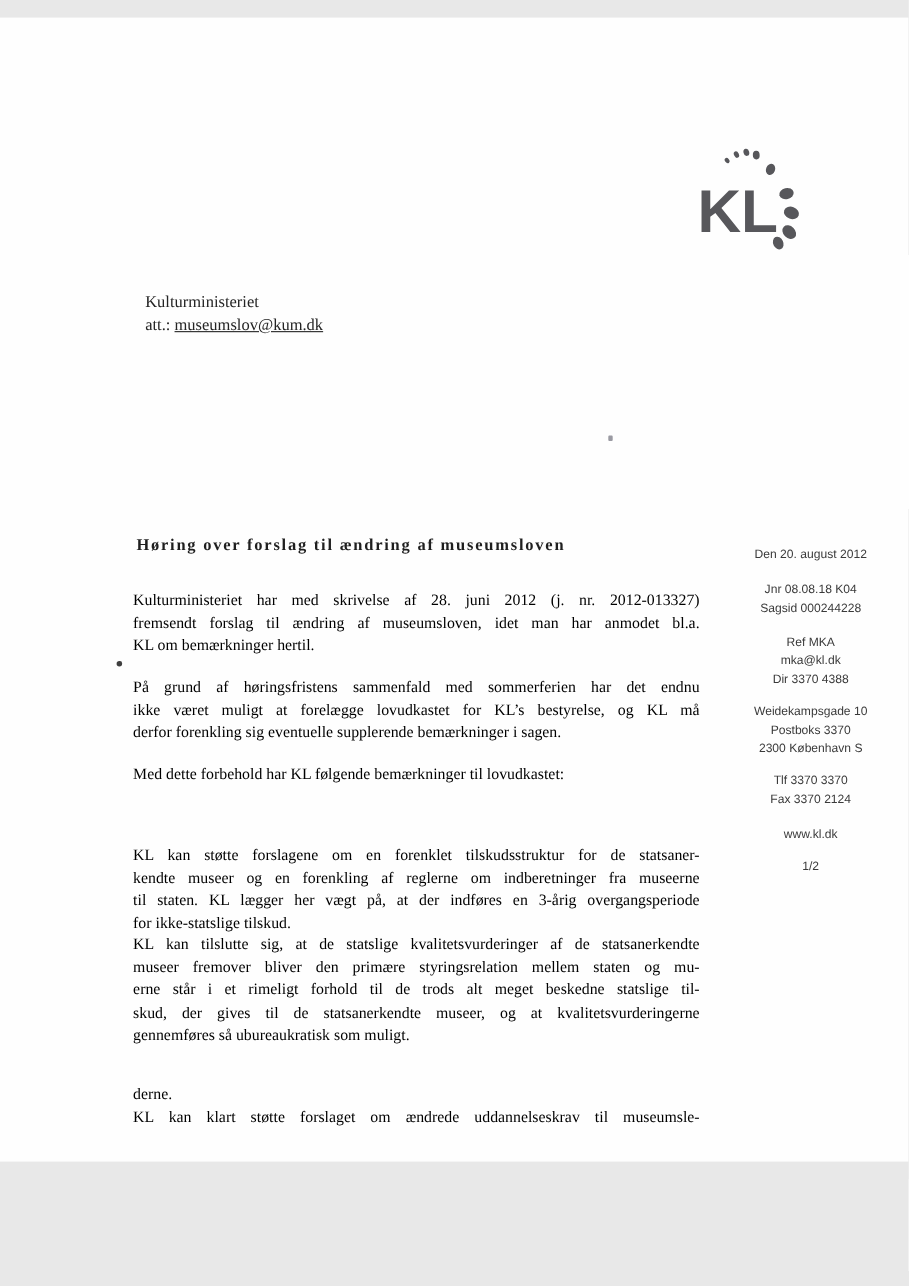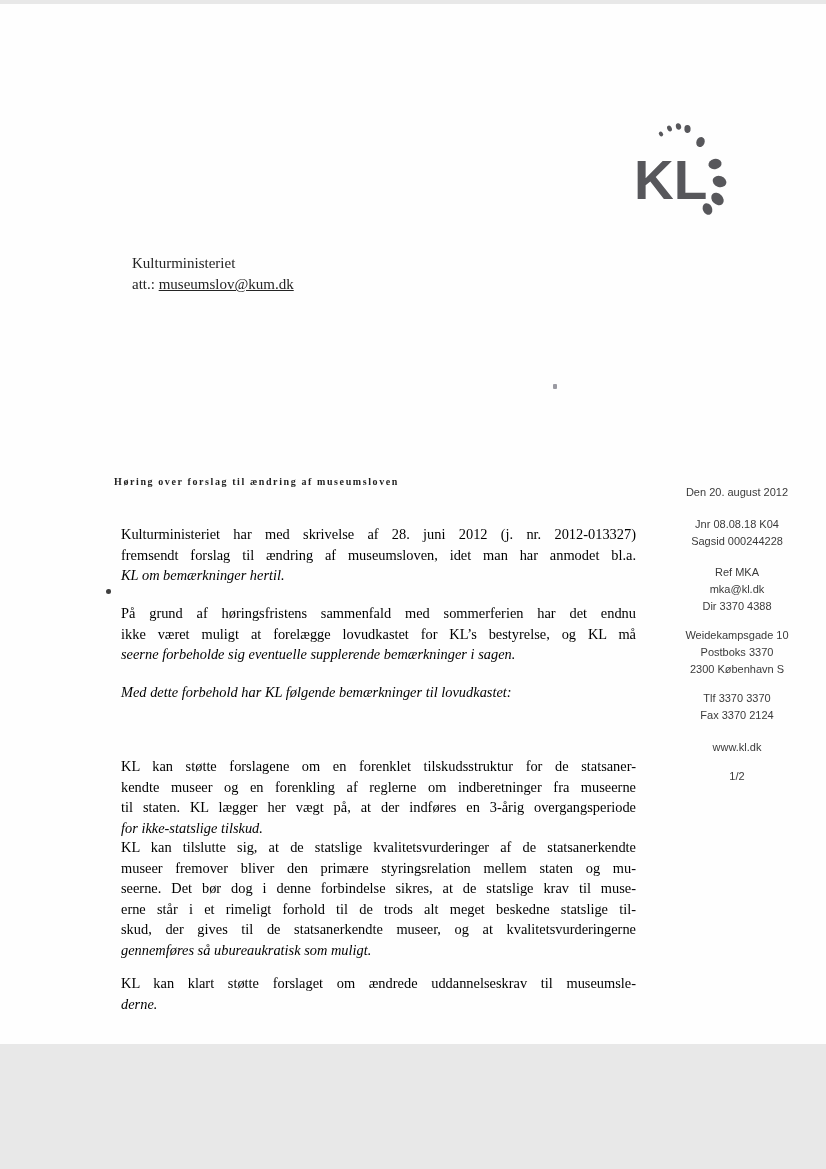--- a/index.html
+++ b/index.html
@@ -1,56 +1,56 @@
 <!DOCTYPE html>
 <html><head>
 <meta charset="utf-8">
 <style>
   * { margin: 0; padding: 0; box-sizing: border-box; }
   html, body { background: #e8e8e8; }
   .page {
     position: relative;
     width: 826px;
     height: 1040px;
-    margin: 4px auto;
+    margin: 16px auto;
     background: #fefefe;
     overflow: hidden;
     font-family: "Liberation Serif", serif;
     color: #222;
     padding-left: 40px;
   }
 
   
   .logo { position: absolute; left: 634px; top: 116px; width: 112px; height: 102px; }
 
   
   .recipient { position: absolute; left: 132px; top: 249px; font-size: 15px; line-height: 21px; color: #242424; }
   .recipient .email { text-decoration: underline; color: #242424; cursor: pointer; }
 
   
   .heading {
-    position: absolute; left: 114px; top: 472px;
-    font-size: 10px; font-weight: bold; letter-spacing: 1.6px; color: #1f1f1f;
+    position: absolute; left: 124px; top: 472px;
+    font-size: 15px; font-weight: bold; letter-spacing: 1.6px; color: #1f1f1f;
   }
 
   
   .sidebar {
     position: absolute; left: 652px; top: 480px; width: 170px;
     font-family: "Liberation Sans", sans-serif;
     font-size: 11px; line-height: 17px; color: #3a3a3a;
   }
   .sidebar .sline { display: block; text-align: center; }
   .sb-gap-lg { margin-top: 15px; }
   .sb-gap-md { margin-top: 14px; }
   .sb-gap-sm { margin-top: 12px; }
 
   
   .para { position: absolute; left: 121px; width: 515px; font-size: 14.4px; line-height: 20.5px; color: #000000; }
   .pl { display: block; text-align: justify; text-align-last: justify; white-space: nowrap; }
-  .pl.last { text-align: right; text-align-last: left; white-space: normal; font-style: italic; }
+  .pl.last { text-align: right; text-align-last: left; white-space: normal; }
   .p1 { top: 520px; } .p2 { top: 599px; } .p3 { top: 678px; }
   .p4 { top: 752px; } .p5 { top: 833px; } .p6 { top: 969px; }
 
   
   .artifact-dot {
     position: absolute; left: 106px; top: 585px; width: 5px; height: 5px;
     background: #3f3f3f; border-radius: 50% 40% 50% 50%;
   }
   .artifact-speck {
     position: absolute; left: 553px; top: 380px; width: 4px; height: 5px;
@@ -104,44 +104,43 @@
 
   <div class="para p1">
     <span class="pl">Kulturministeriet har med skrivelse af 28. juni 2012 (j. nr. 2012-013327)</span>
     <span class="pl">fremsendt forslag til ændring af museumsloven, idet man har anmodet bl.a.</span>
     <span class="pl last">KL om bemærkninger hertil.</span>
   </div>
 
   <div class="para p2">
     <span class="pl">På grund af høringsfristens sammenfald med sommerferien har det endnu</span>
     <span class="pl">ikke været muligt at forelægge lovudkastet for KL’s bestyrelse, og KL må</span>
-    <span class="pl last">seerne forbeholde sig eventuelle supplerende bemærkninger i sagen.</span>
+    <span class="pl last">derfor forenkling sig eventuelle supplerende bemærkninger i sagen.</span>
   </div>
 
   <div class="para p3">
     <span class="pl last">Med dette forbehold har KL følgende bemærkninger til lovudkastet:</span>
   </div>
 
   <div class="para p4">
     <span class="pl">KL kan støtte forslagene om en forenklet tilskudsstruktur for de statsaner-</span>
     <span class="pl">kendte museer og en forenkling af reglerne om indberetninger fra museerne</span>
     <span class="pl">til staten. KL lægger her vægt på, at der indføres en 3-årig overgangsperiode</span>
     <span class="pl last">for ikke-statslige tilskud.</span>
   </div>
 
   <div class="para p5">
     <span class="pl">KL kan tilslutte sig, at de statslige kvalitetsvurderinger af de statsanerkendte</span>
     <span class="pl">museer fremover bliver den primære styringsrelation mellem staten og mu-</span>
-    <span class="pl">seerne. Det bør dog i denne forbindelse sikres, at de statslige krav til muse-</span>
     <span class="pl">erne står i et rimeligt forhold til de trods alt meget beskedne statslige til-</span>
     <span class="pl">skud, der gives til de statsanerkendte museer, og at kvalitetsvurderingerne</span>
     <span class="pl last">gennemføres så ubureaukratisk som muligt.</span>
   </div>
 
   <div class="para p6">
+    <span class="pl last">derne.</span>
     <span class="pl">KL kan klart støtte forslaget om ændrede uddannelseskrav til museumsle-</span>
-    <span class="pl last">derne.</span>
   </div>
 
   <div class="artifact-dot"></div>
   <div class="artifact-speck"></div>
 
 </div>
 
 </body></html>

